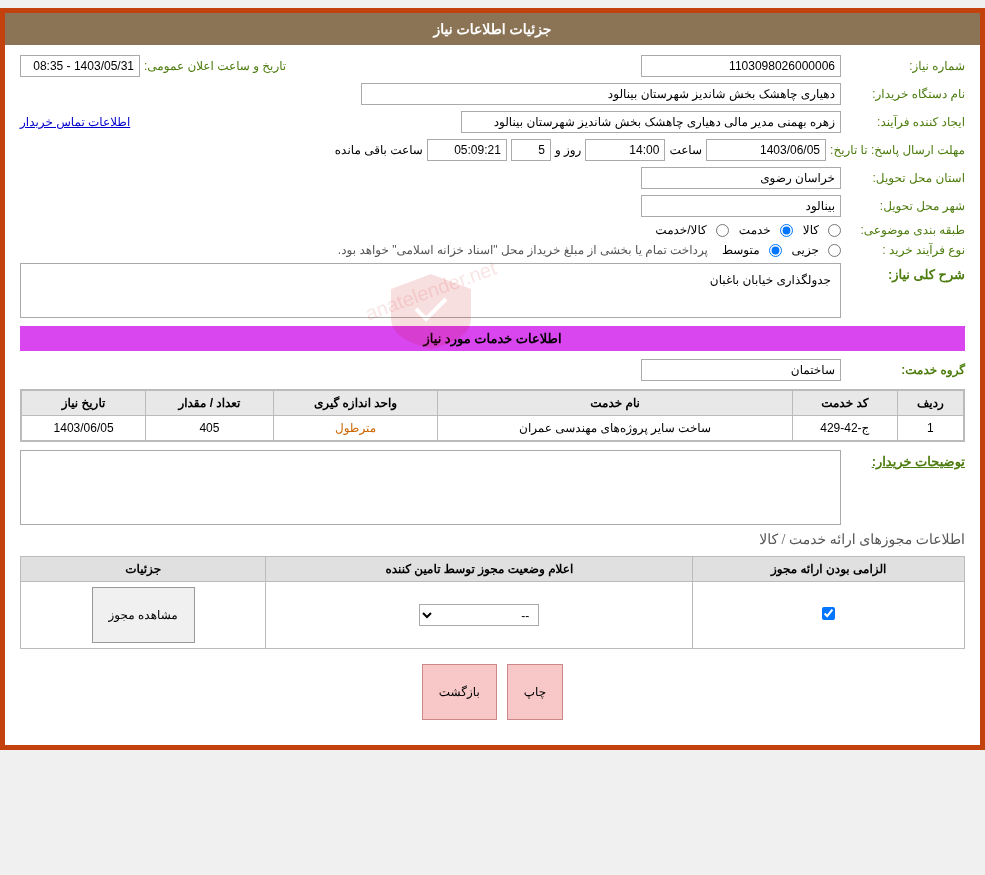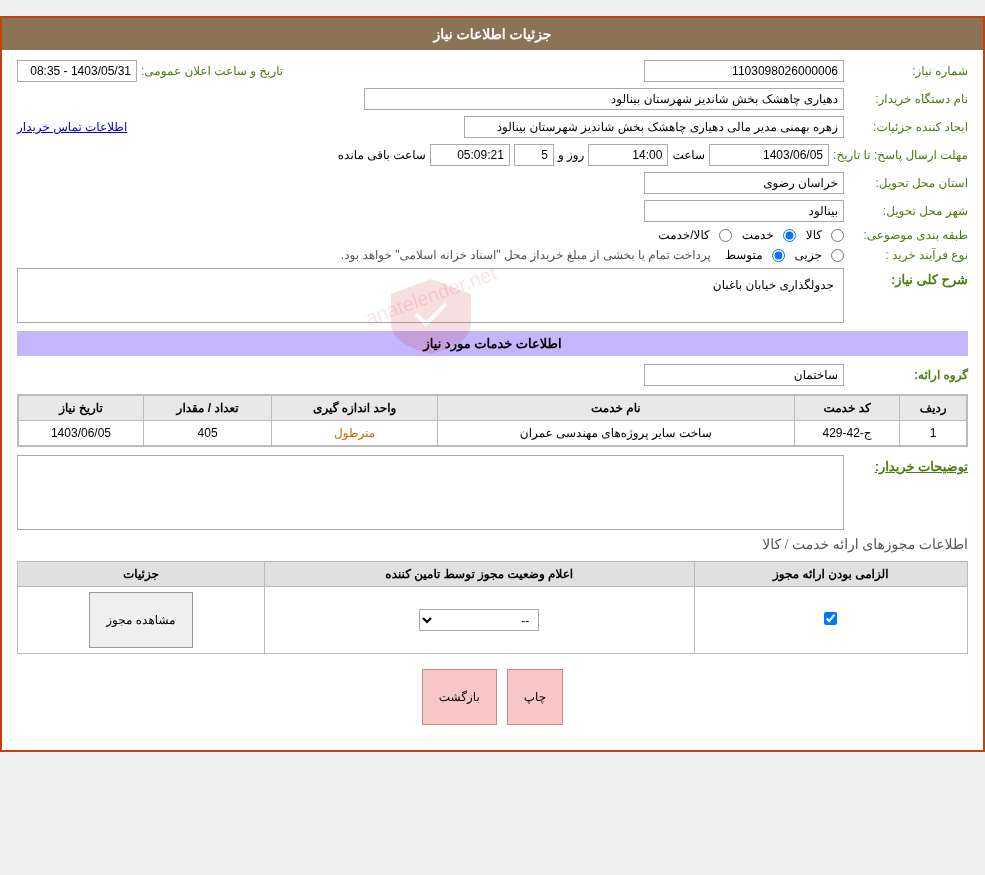--- a/index.html
+++ b/index.html
@@ -4,23 +4,23 @@
   <style>
     * { box-sizing: border-box; margin: 0; padding: 0; }
     body {
       font-family: Tahoma, Arial, sans-serif;
       font-size: 12px;
       background: #f0f0f0;
       direction: rtl;
     }
     .page-wrapper {
       max-width: 985px;
-      margin: 16px auto;
+      margin: 8px auto;
       background: #fff;
-      border: 2px solid #c2410c;
+      border: 5px solid #c2410c;
     }
     .page-header {
       background: #8B7355;
       color: #fff;
       text-align: center;
       padding: 8px 0;
       font-size: 14px;
       font-weight: bold;
     }
     .content {
@@ -44,21 +44,21 @@
       padding: 3px 5px;
       height: 22px;
       font-family: Tahoma, Arial, sans-serif;
       font-size: 12px;
     }
     .input-medium { width: 200px; }
     .input-narrow { width: 120px; }
     .input-small { width: 80px; }
     .link-blue { color: #0000cc; text-decoration: underline; cursor: pointer; }
     .section-title {
-      background: #c4b5fd;
+      background: #d946ef;
       text-align: center;
       padding: 5px;
       font-weight: bold;
       font-size: 13px;
       margin: 8px 0;
     }
     .radio-group {
       display: flex;
       gap: 10px;
       align-items: center;
@@ -161,21 +161,21 @@
       <span class="label">تاریخ و ساعت اعلان عمومی:</span>
       <input type="text" class="input-field input-narrow" value="1403/05/31 - 08:35" style="">
     </div>
 
     <div class="form-row">
       <span class="label">نام دستگاه خریدار:</span>
       <input type="text" class="input-field" style="width: 480px;" value="دهیاری چاهشک بخش شاندیز شهرستان بینالود">
     </div>
 
     <div class="form-row">
-      <span class="label">ایجاد کننده جزئیات:</span>
+      <span class="label">ایجاد کننده فرآیند:</span>
       <input type="text" class="input-field" style="width: 380px;" value="زهره بهمنی مدیر مالی دهیاری چاهشک بخش شاندیز شهرستان بینالود">
       <span class="spacer"></span>
       <span class="link-blue">اطلاعات تماس خریدار</span>
     </div>
 
     <div class="form-row">
       <span class="label">مهلت ارسال پاسخ: تا تاریخ:</span>
       <input type="text" class="input-field input-narrow" value="1403/06/05" style="">
       <span>ساعت</span>
       <input type="text" class="input-field input-small" value="14:00" style="">
@@ -240,21 +240,21 @@
             <path d="M35 40 L45 50 L65 30" fill="none" stroke="white" stroke-width="4"></path>
           </svg>
         </div>
         <div style="position:absolute;top:50%;left:50%;transform:translate(-50%,-50%) rotate(-20deg);opacity:0.1;font-size:20px;color:#cc0000;white-space:nowrap;pointer-events:none;">anatelender.net</div>
       </div>
     </div>
 
     <div class="section-title">اطلاعات خدمات مورد نیاز</div>
 
     <div class="form-row">
-      <span class="label" style="font-weight:bold;">گروه ارائه:</span>
+      <span class="label" style="font-weight:bold;">گروه خدمت:</span>
       <input type="text" class="input-field input-medium" value="ساختمان" style="">
     </div>
 
     <div class="table-container">
       <table>
         <thead>
           <tr>
             <th>ردیف</th>
             <th>کد خدمت</th>
             <th>نام خدمت</th>

